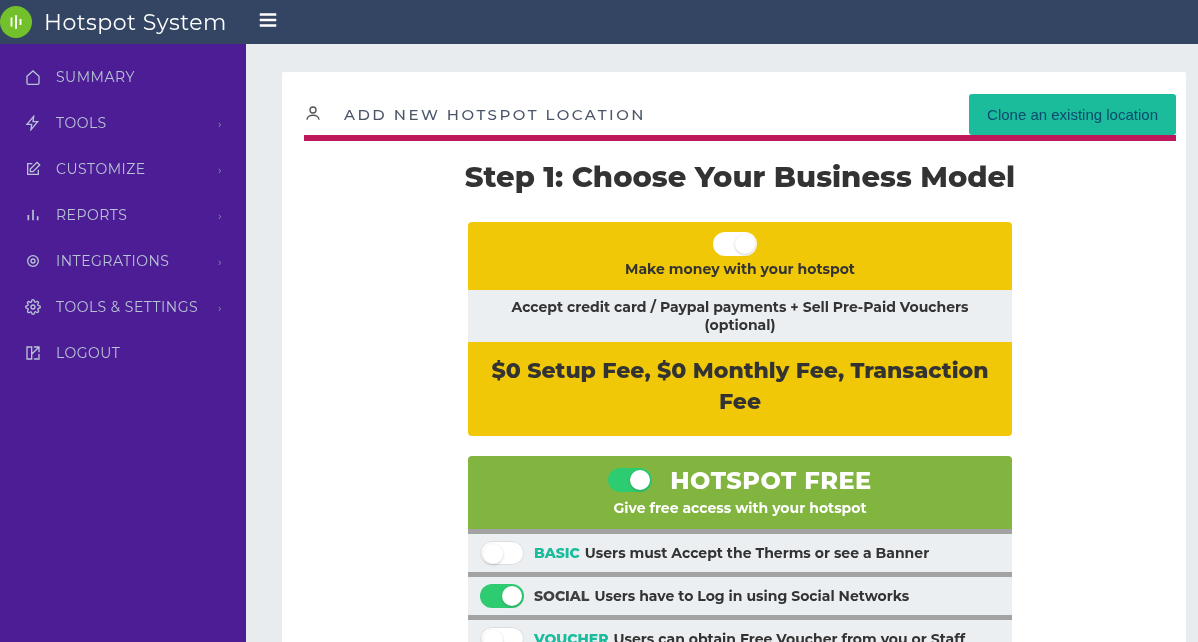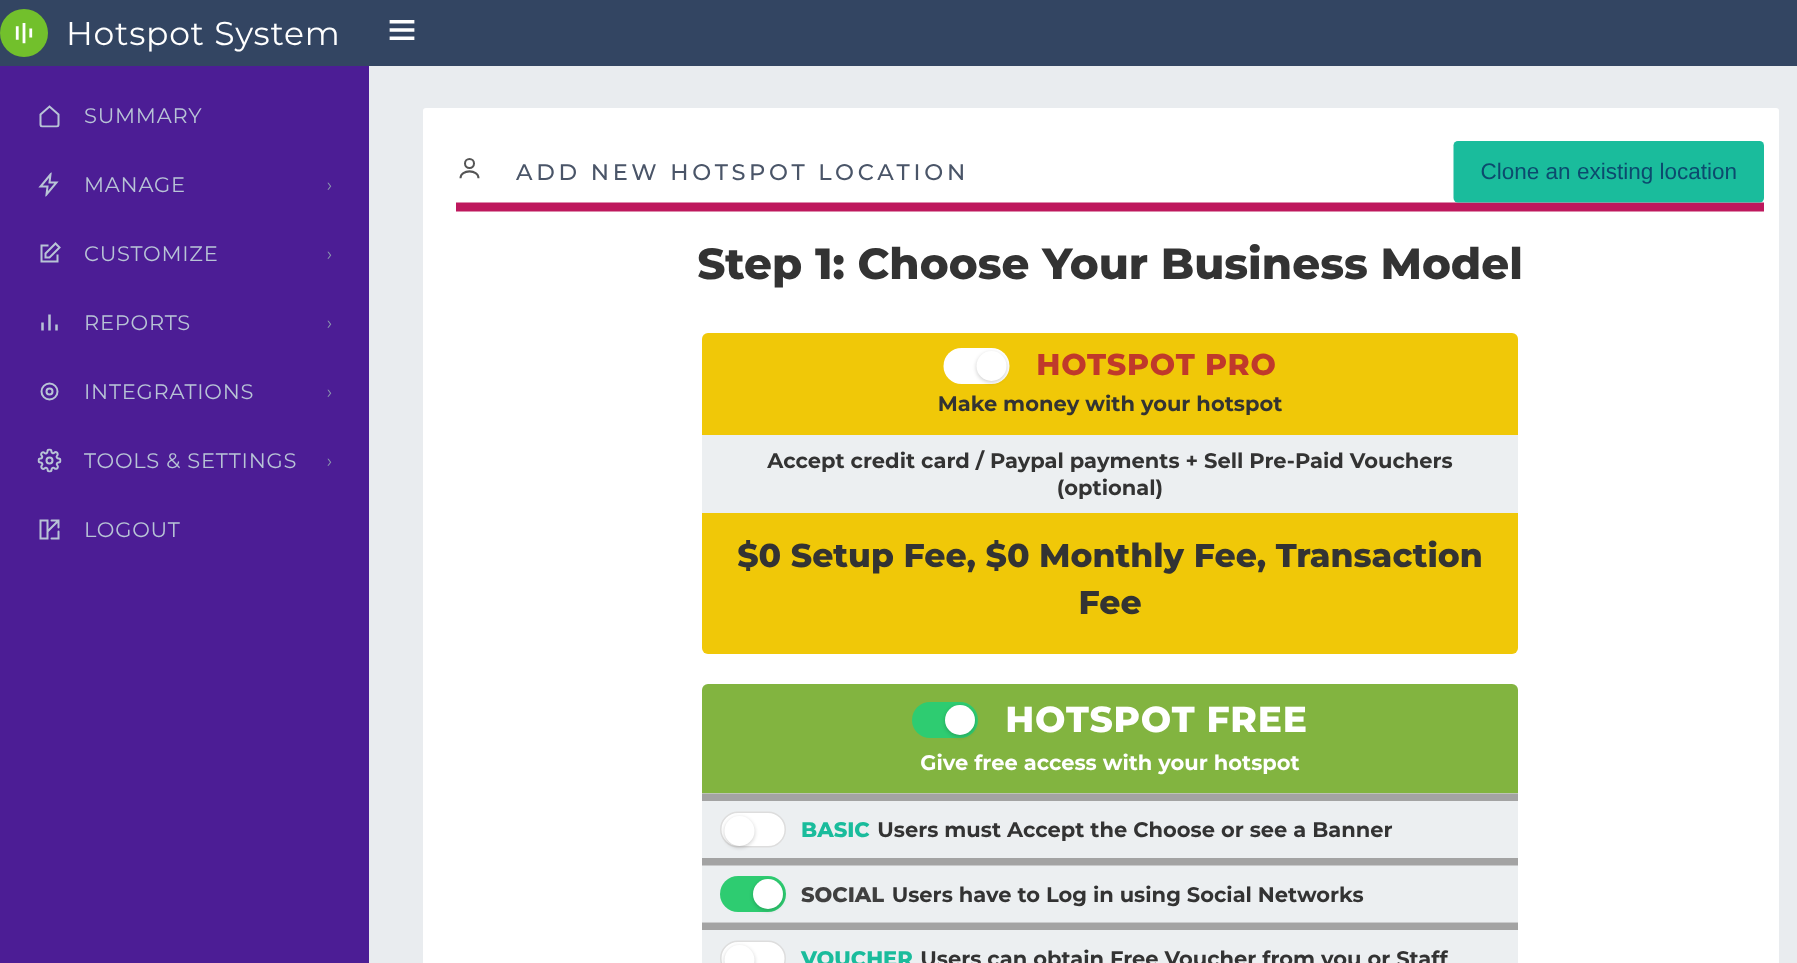--- a/index.html
+++ b/index.html
@@ -82,21 +82,21 @@
           </svg>
         </span>
       <span>SUMMARY</span>
     </div>
     <div class="nav-item">
       <span class="nav-icon">
           <svg width="16" height="16" viewBox="0 0 24 24" fill="none" stroke="currentColor" stroke-width="2">
             <path d="M13 2L3 14h7l-1 8 10-12h-7z"></path>
           </svg>
         </span>
-      <span>MANAGE</span>
+      <span>TOOLS</span>
       <span class="chev">›</span>
     </div>
     <div class="nav-item">
       <span class="nav-icon">
           <svg width="16" height="16" viewBox="0 0 24 24" fill="none" stroke="currentColor" stroke-width="2">
             <path d="M11 4H4v16h16v-7"></path>
             <path d="M18 2l4 4-10 10H8v-4z"></path>
           </svg>
         </span>
       <span>CUSTOMIZE</span>
@@ -155,21 +155,20 @@
       </div>
 
       <h2 class="step-title">Step 1: Choose Your Business Model</h2>
 
       <div class="model-box">
         <div class="yellow-head">
           <div class="model-name-row">
             <div class="toggle header-off">
                 <div class="knob"></div>
               </div>
-            <span class="pro-name">HOTSPOT PRO</span>
           </div>
           <div class="sub">Make money with your hotspot</div>
         </div>
         <div class="gray-strip">Accept credit card / Paypal payments + Sell Pre-Paid Vouchers (optional)</div>
         <div class="yellow-fee">$0 Setup Fee, $0 Monthly Fee, Transaction Fee</div>
       </div>
 
       <div class="model-box">
         <div class="green-head">
           <div class="model-name-row">
@@ -179,21 +178,21 @@
             <span class="free-name">HOTSPOT FREE</span>
           </div>
           <div class="sub-white">Give free access with your hotspot</div>
         </div>
 
         <div class="option-row">
           <div class="toggle off">
               <div class="knob"></div>
             </div>
           <span class="opt-label opt-basic">BASIC</span>
-          <span class="opt-text">Users must Accept the Choose or see a Banner</span>
+          <span class="opt-text">Users must Accept the Therms or see a Banner</span>
         </div>
         <div class="option-row">
           <div class="toggle on-green">
               <div class="knob"></div>
             </div>
           <span class="opt-label opt-social">SOCIAL</span>
           <span class="opt-text">Users have to Log in using Social Networks</span>
         </div>
         <div class="option-row">
           <div class="toggle off">

